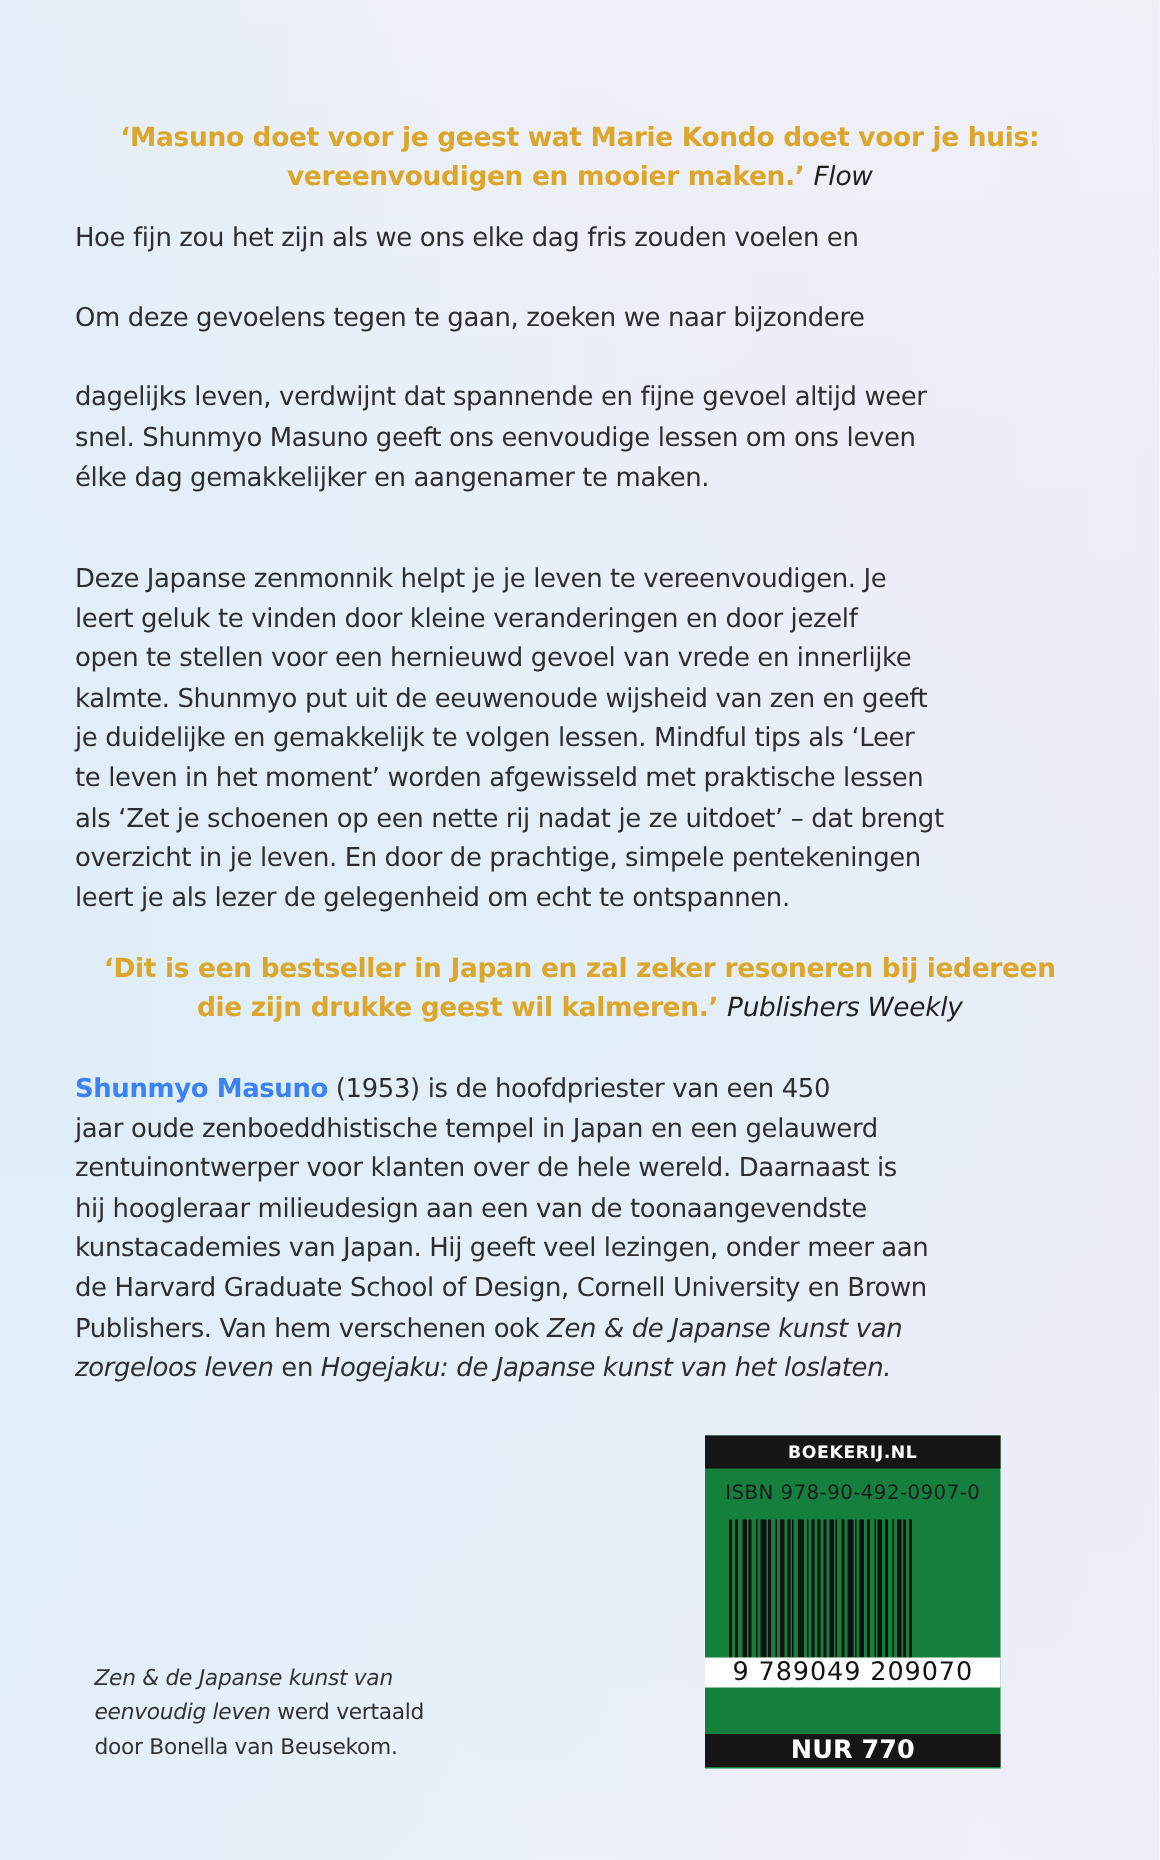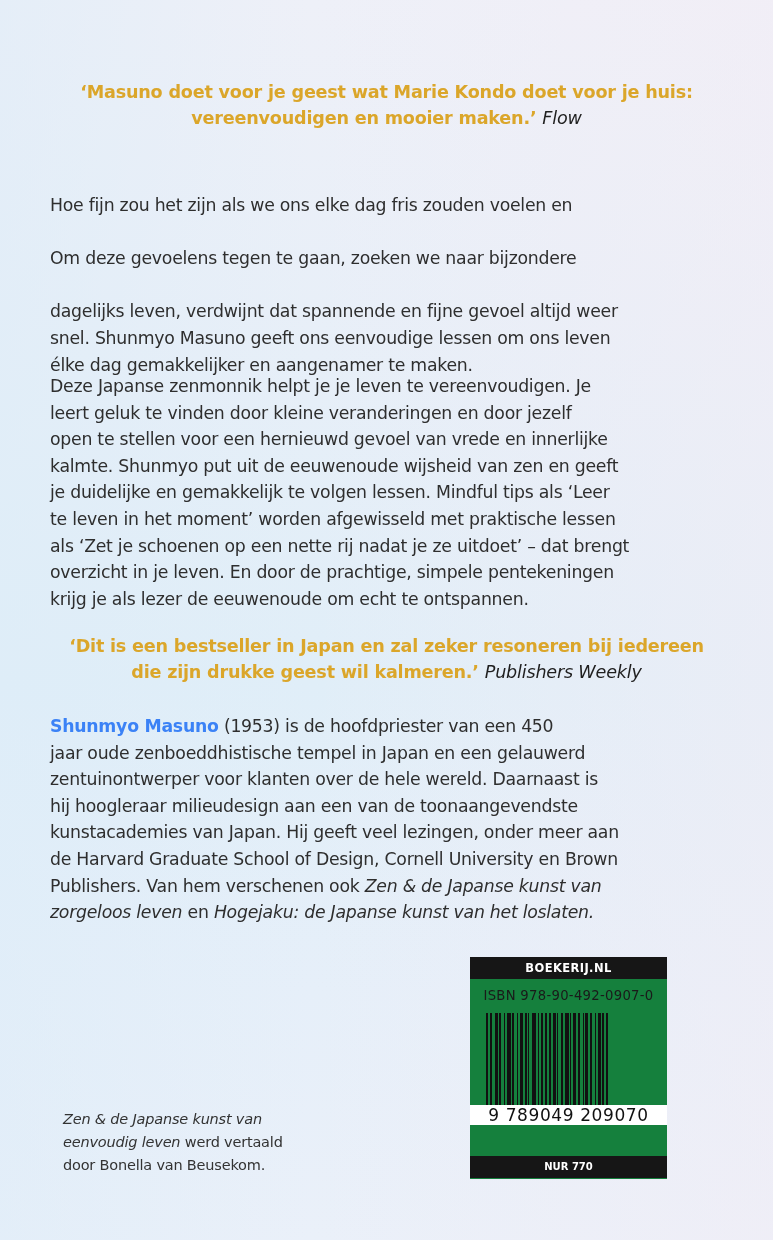--- a/index.html
+++ b/index.html
@@ -21,21 +21,21 @@
       letter-spacing: -0.2px;
     }
     .quote .src { font-style: italic; font-weight: normal; color: #1f1f1f; }
     .q1 { top: 79px; }
     .q2 { top: 633px; }
     .para {
       position: absolute; left: 50px; width: 680px;
       font-size: 17.3px; line-height: 26.6px; color: #2e2e2e;
       letter-spacing: -0.25px; margin: 0;
     }
-    .p1 { top: 146px; margin-top: 46px; }
+    .p1 { top: 146px; }
     .p2 { top: 373px; }
     .p3 { top: 713px; }
     .para .bold { font-weight: bold; color: #3b82f6; }
     .para .it { font-style: italic; }
     .caption {
       position: absolute; left: 63px; top: 1108px; width: 260px;
       font-size: 14.5px; line-height: 23px; color: #333; letter-spacing: -0.2px;
     }
     .caption .it { font-style: italic; }
     .barcode-box {
@@ -57,21 +57,21 @@
     }
     .bars span { display: block; background: #111; height: 100%; }
     .bars span.g { background: transparent; }
     .bars span.long { height: 108%; }
     .ean {
       position: absolute; left: 0; top: 148px; width: 197px; text-align: center;
       font-size: 17px; color: #111; letter-spacing: 0.6px; background: #fff;
     }
     .bar-bottom {
       position: absolute; left: 0; top: 199px; width: 197px; height: 22px;
-      background: #161616; color: #fff; font-weight: bold; font-size: 10px;
+      background: #161616; color: #fff; font-weight: bold; font-size: 17px;
       text-align: center; line-height: 22px;
     }
   </style>
 </head>
 <body>
 
 <div class="bg-tint"></div>
 
 <div class="cover">
 
@@ -92,21 +92,21 @@
 
   <p class="para p2">
     <span>Deze Japanse zenmonnik helpt je je leven te vereenvoudigen. Je</span><br>
     <span>leert geluk te vinden door kleine veranderingen en door jezelf</span><br>
     <span>open te stellen voor een hernieuwd gevoel van vrede en innerlijke</span><br>
     <span>kalmte. Shunmyo put uit de eeuwenoude wijsheid van zen en geeft</span><br>
     <span>je duidelijke en gemakkelijk te volgen lessen. Mindful tips als ‘Leer</span><br>
     <span>te leven in het moment’ worden afgewisseld met praktische lessen</span><br>
     <span>als ‘Zet je schoenen op een nette rij nadat je ze uitdoet’ – dat brengt</span><br>
     <span>overzicht in je leven. En door de prachtige, simpele pentekeningen</span><br>
-    <span>krijg je als lezer de eeuwenoude om echt te ontspannen.</span>
+    <span>leert je als lezer de gelegenheid om echt te ontspannen.</span>
   </p>
 
   <div class="quote q2">
     <span>‘Dit is een bestseller in Japan en zal zeker resoneren bij iedereen</span><br>
     <span>die zijn drukke geest wil kalmeren.’</span>
     <span class="src">Publishers Weekly</span>
   </div>
 
   <p class="para p3">
     <span class="bold">Shunmyo Masuno</span><span> (1953) is de hoofdpriester van een 450</span><br>

